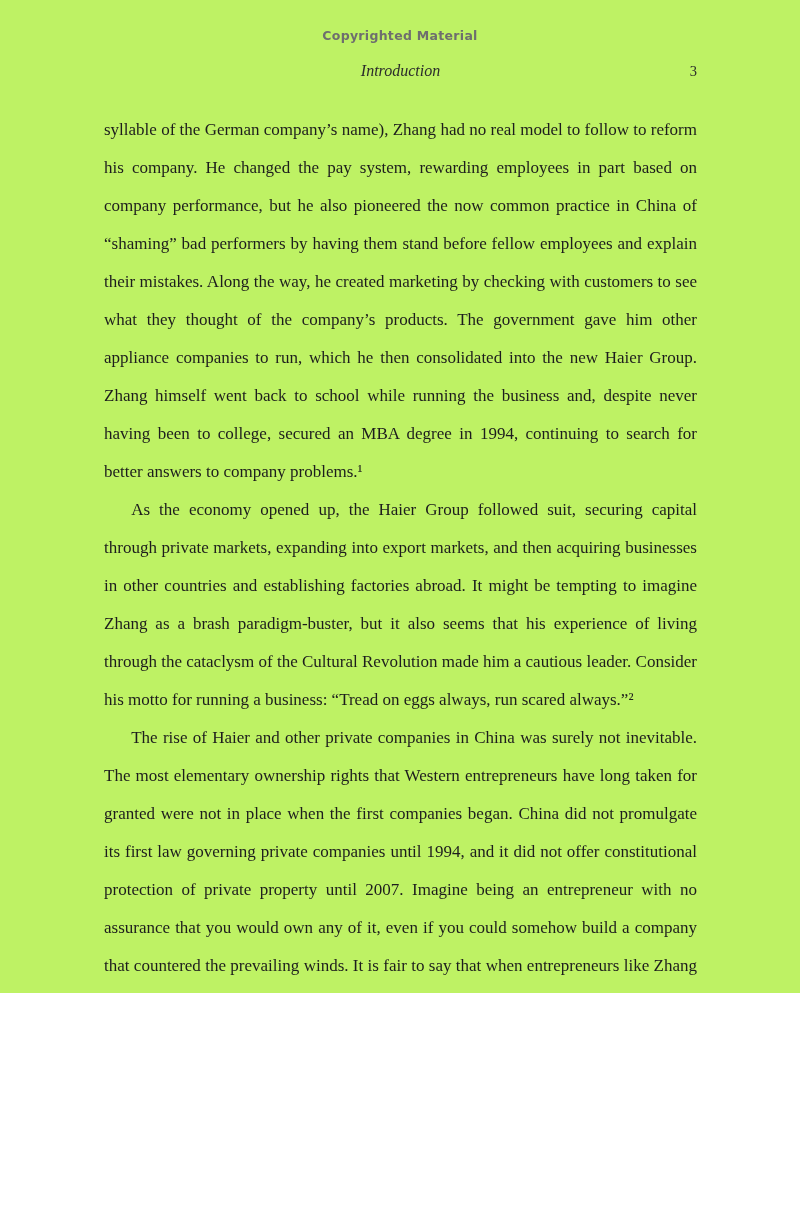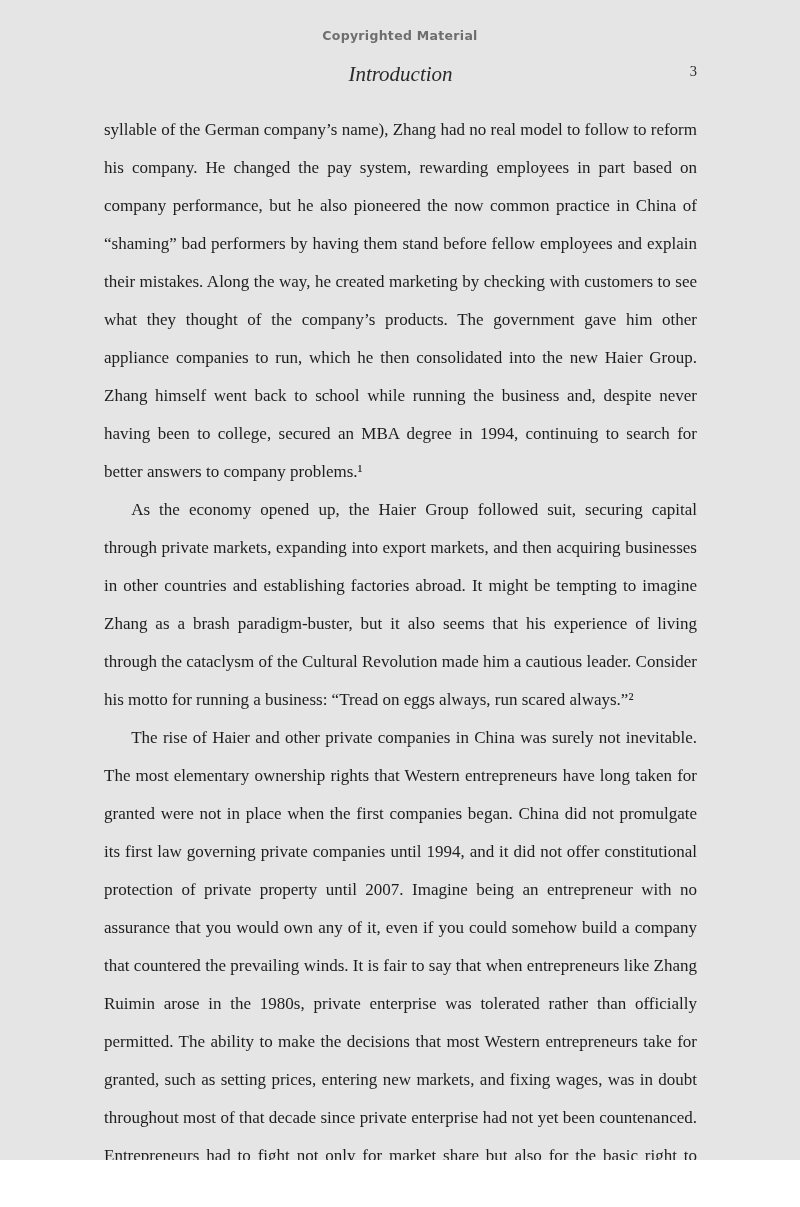--- a/index.html
+++ b/index.html
@@ -3,22 +3,22 @@
 <meta charset="utf-8">
 <style>
   html, body {
     margin: 0;
     padding: 0;
     background: #ffffff;
   }
   .page {
     position: relative;
     width: 800px;
-    height: 1160px;
-    background: #e5e5e5;
+    height: 993px;
+    background: #bef264;
     overflow: hidden;
     font-family: "Liberation Serif", serif;
   }
   .copyright {
     position: absolute;
     left: 0;
     width: 100%;
     text-align: center;
     font-family: "DejaVu Sans", sans-serif;
     font-weight: bold;
@@ -33,21 +33,21 @@
     top: 62px;
     left: 104px;
     width: 593px;
     height: 22px;
   }
   .running-head {
     display: block;
     width: 100%;
     text-align: center;
     font-style: italic;
-    font-size: 21px;
+    font-size: 16px;
     color: #2b2b2b;
   }
   .page-number {
     position: absolute;
     top: 1px;
     right: 0;
     font-size: 14.5px;
     color: #2b2b2b;
   }
   .body-text {

